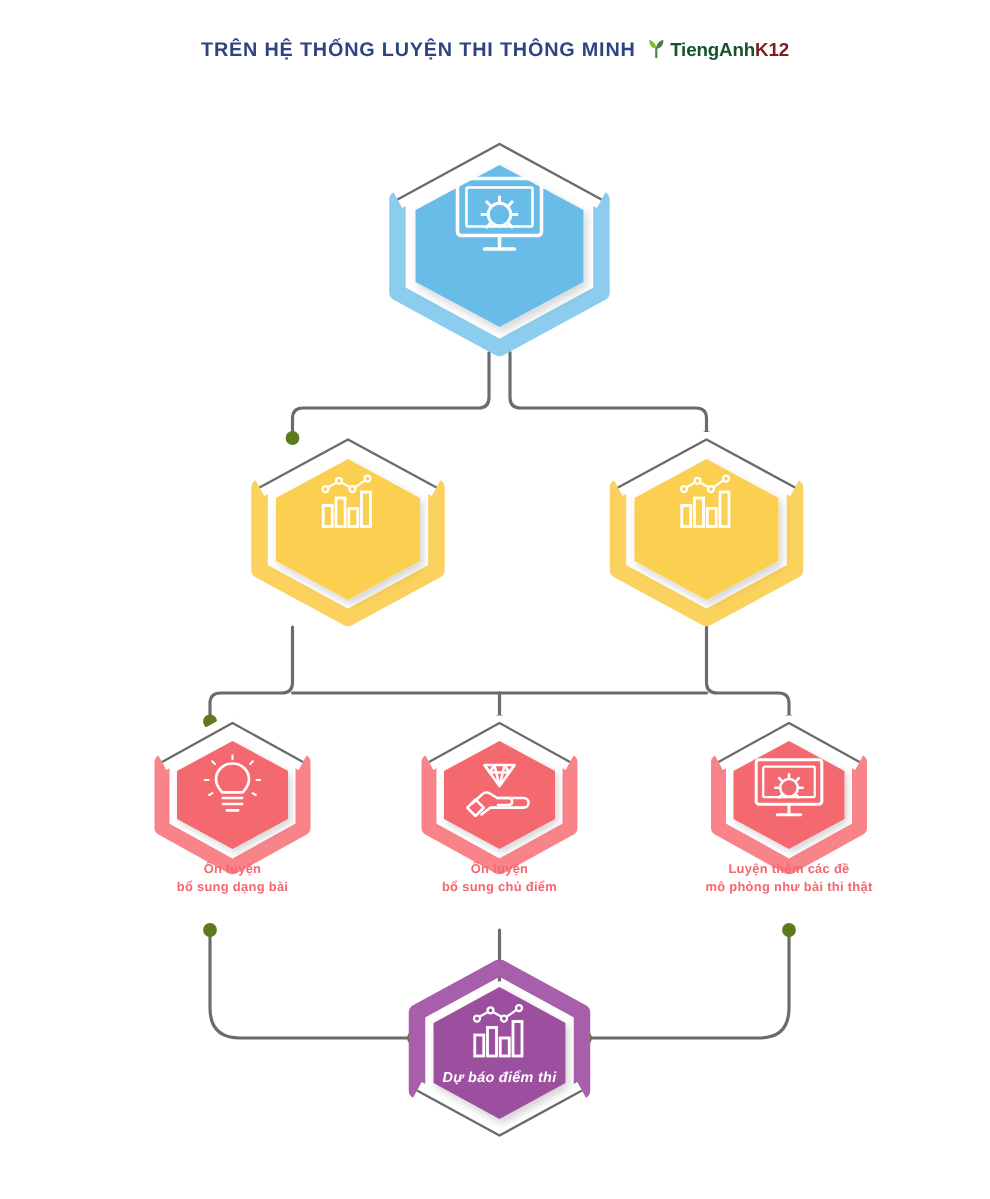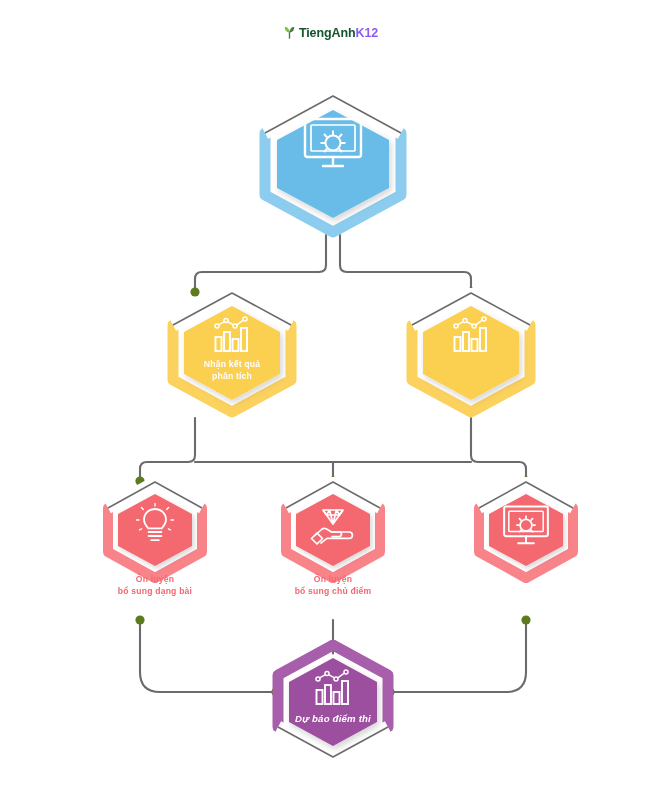--- a/index.html
+++ b/index.html
@@ -33,29 +33,30 @@
     display:flex;align-items:center;justify-content:center;gap:6px;
     margin-top:1px;
   }
   #title2{
     font-size:13.2px;font-weight:bold;color:#2e4382;letter-spacing:.55px;
   }
   #logo{display:flex;align-items:center;gap:2px;}
   #logomark{width:15px;height:15px;display:block;}
   #logotext{font-size:12.5px;font-weight:bold;letter-spacing:-.1px;}
   .lg-a{color:#14532d;}
-  .lg-b{color:#8b5cf6;}
+  .lg-b{color:#7f1d1d;}
 </style>
 </head>
 <body>
 
 <div id="stage">
 
   <div id="header">
     <div id="title2row">
+      <div id="title2">TRÊN HỆ THỐNG LUYỆN THI THÔNG MINH</div>
       <div id="logo">
         <svg id="logomark" viewBox="0 0 24 24">
           <path d="M12 21 L12 11" stroke="#4a7a4a" stroke-width="2.2" fill="none" stroke-linecap="round"></path>
           <path d="M12 12 C12 6.5 8.4 3.2 4.6 2.6 C4.0 7.4 6.6 11.2 12 12 Z" fill="#7fbf3f"></path>
           <path d="M12 12 C12 6.5 15.6 3.2 19.4 2.6 C20.0 7.4 17.4 11.2 12 12 Z" fill="#4a7a4a"></path>
           <path d="M7.5 20.5 C7.5 16.8 9.4 14.6 12 14.2 C14.6 14.6 16.5 16.8 16.5 20.5 Z" fill="#7fbf3f" opacity="0"></path>
         </svg>
         <span id="logotext"><span class="lg-a">TiengAnh</span><span class="lg-b">K12</span></span>
       </div>
     </div>
@@ -135,22 +136,20 @@
           <circle cx="34" cy="6" r="2"></circle>
         <path d="M7.6 11.8 L13.4 8.7 M16.6 8.7 L22.4 11.8 M25.8 11.8 L32.3 7.2"></path>
       </g>
       <g fill="none" stroke="#fff" stroke-width="1.9">
         <rect x="4.5" y="24" width="6" height="14"></rect>
         <rect x="13" y="19" width="6" height="19"></rect>
         <rect x="21.5" y="26" width="6" height="12"></rect>
         <rect x="30" y="15" width="6" height="23"></rect>
       </g>
     </svg>
-    <div class="label inlabel" style="left:0;top:70px;width:142px;font-size:8.6px;">Nhận kết quả
-phân tích</div>
   </div>
 
   <div class="node" style="left:400px;top:288px;width:142px;height:130px;">
     <svg class="hexwrap" width="142" height="130" viewBox="0 0 142 130">
       <defs>
         <filter id="sh3" x="-30%" y="-30%" width="170%" height="170%">
           <feDropShadow dx="2" dy="3" stdDeviation="3" flood-color="#000" flood-opacity="0.17"></feDropShadow>
         </filter>
       </defs>
       <path d="M71 5 L130 37 L130 92 L71 124 L12 92 L12 37 Z" fill="none" stroke="#FBD25E" stroke-width="11" stroke-linejoin="round"></path>
@@ -245,20 +244,22 @@
     </svg>
     <svg style="position:absolute;left:32px;top:27px;" width="50" height="44" viewBox="0 0 64 56">
       <rect x="4" y="3" width="56" height="38" rx="2.5" fill="none" stroke="#fff" stroke-width="2.6"></rect>
       <rect x="10" y="9" width="44" height="26" rx="1" fill="none" stroke="#fff" stroke-width="1.9"></rect>
       <g stroke="#fff" stroke-width="2.2" fill="none">
         <circle cx="32" cy="27" r="7.5"></circle>
         <path d="M32 14.5 L32 19 M41 18 L38 21.2 M23 18 L26 21.2 M44.5 27 L40 27 M19.5 27 L24 27 M41 36 L38 32.8 M23 36 L26 32.8"></path>
       </g>
       <path d="M32 41 L32 48 M22 50 L42 50" stroke="#fff" stroke-width="2.6" stroke-linecap="round" fill="none"></path>
     </svg>
+    <div class="label" style="left:-28px;top:96px;width:170px;font-size:8.6px;color:#F4676F;">Luyện thêm các đề
+mô phỏng như bài thi thật</div>
   </div>
 
   <div class="node" style="left:267px;top:640px;width:132px;height:122px;font-style:italic;">
     <svg class="hexwrap" width="132" height="122" viewBox="0 0 132 122">
       <defs>
         <filter id="sh7" x="-30%" y="-30%" width="170%" height="170%">
           <feDropShadow dx="2" dy="3" stdDeviation="3" flood-color="#000" flood-opacity="0.18"></feDropShadow>
         </filter>
       </defs>
       <path d="M66 5 L121 35 L121 87 L66 117 L11 87 L11 35 Z" fill="none" stroke="#A85FAB" stroke-width="11" stroke-linejoin="round"></path>

